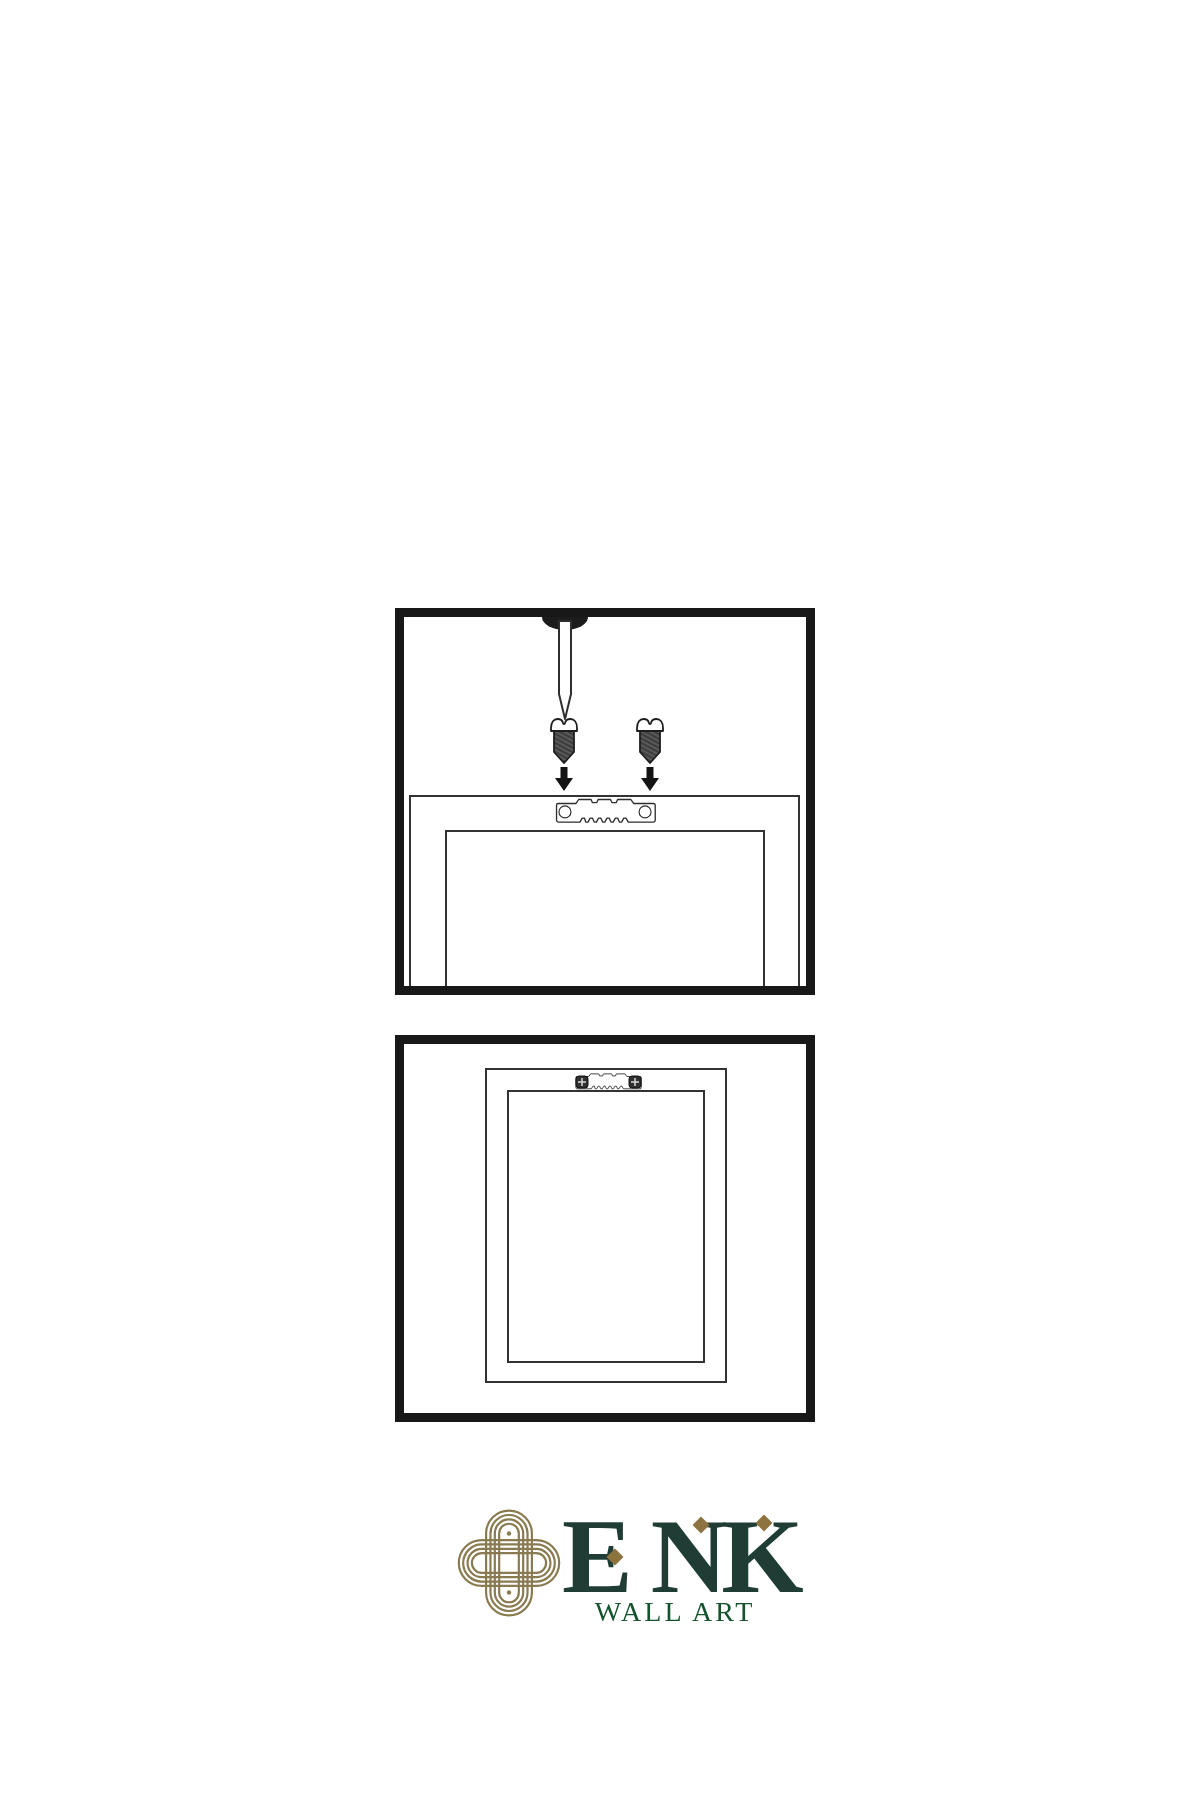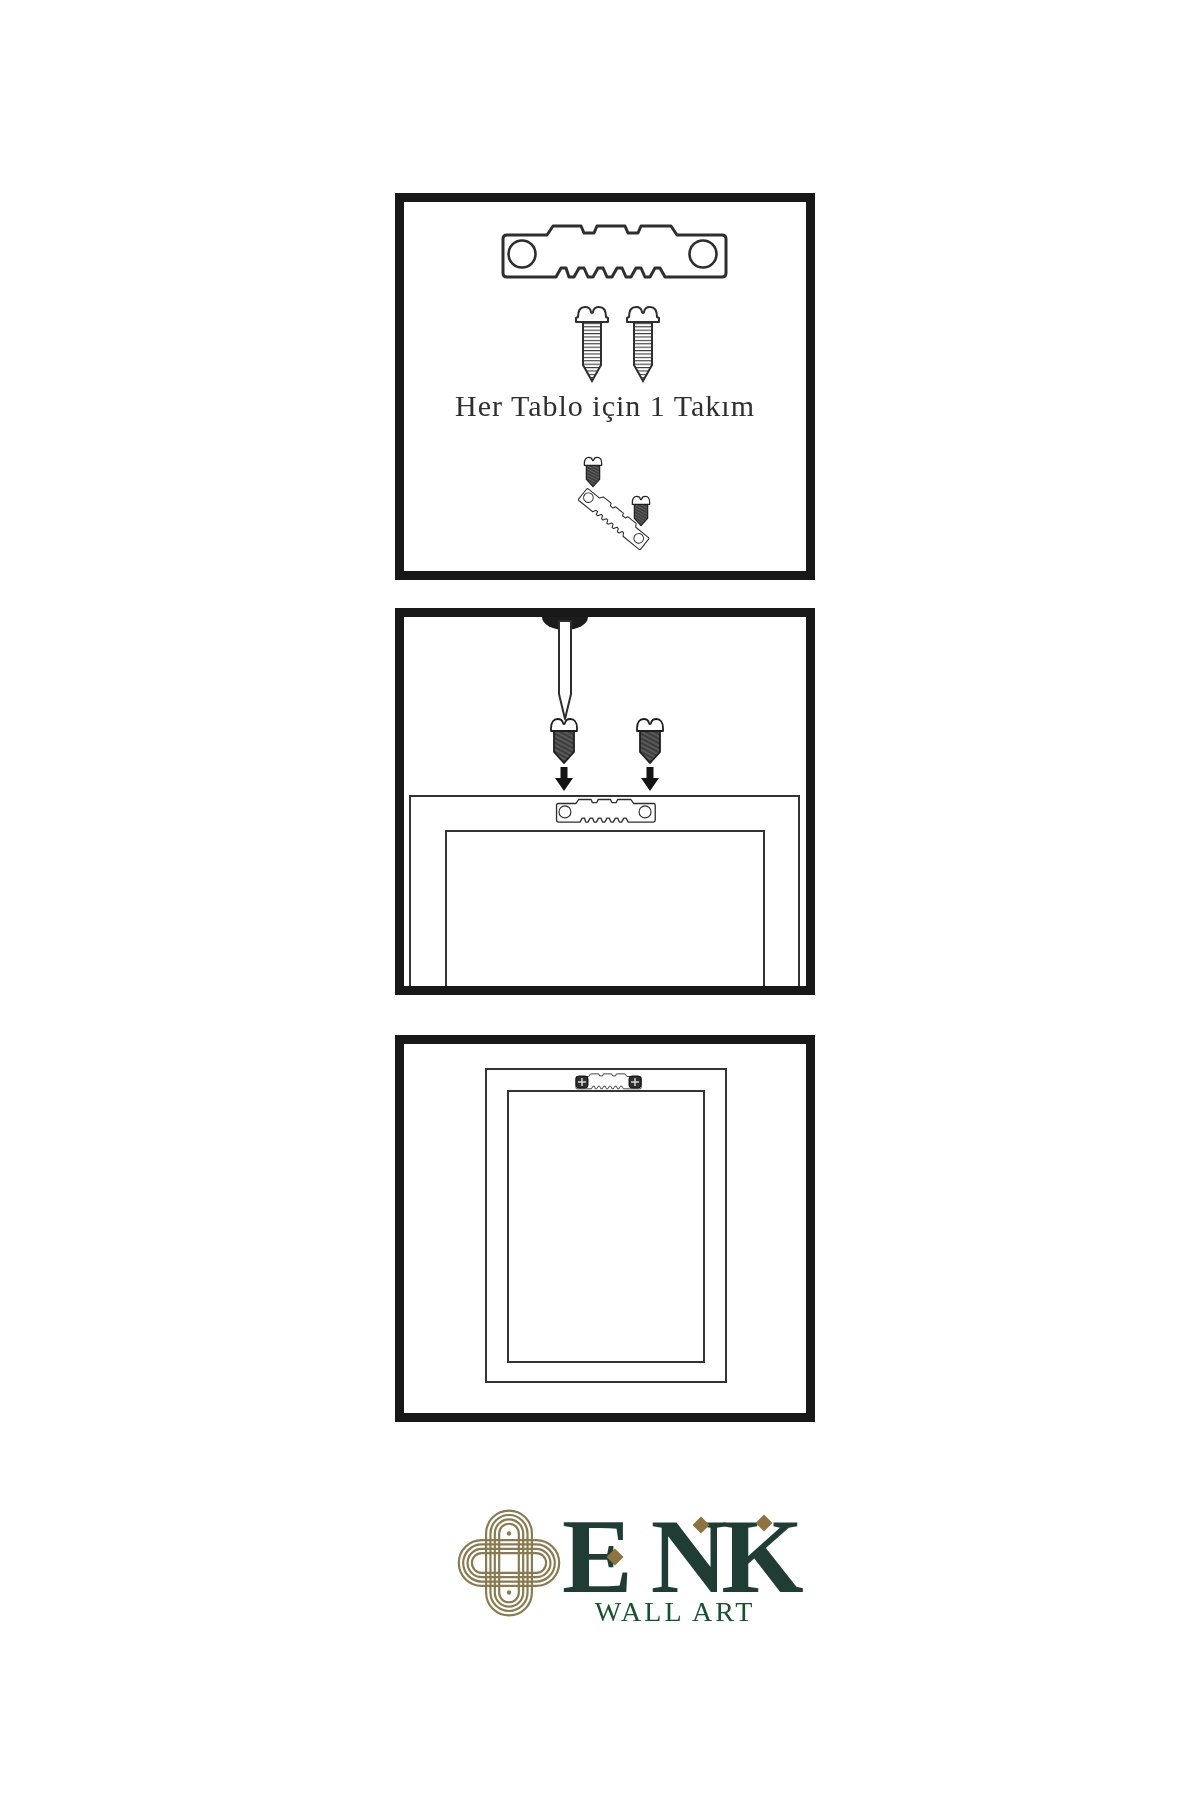--- a/index.html
+++ b/index.html
@@ -90,43 +90,20 @@
         <path d="M6.5,0 H13.5 V11 H19 L10,24 L1,11 H6.5 Z" fill="#141414"></path>
       </g>
       <g id="sheadSym">
         <rect x="1" y="1" width="12" height="12" rx="3" fill="#2f2f2f" stroke="#111111"></rect>
         <line x1="7" y1="3" x2="7" y2="11" stroke="#d8d8d8" stroke-width="1.5"></line>
         <line x1="3" y1="7" x2="11" y2="7" stroke="#d8d8d8" stroke-width="1.5"></line>
       </g>
     </defs>
   </svg>
 
-  <section class="panel p1">
-    <svg class="hanger-lg" viewBox="0 0 235 58">
-        <use href="#plate"></use>
-      </svg>
-    <svg class="screwL1" viewBox="0 0 34 78">
-        <use href="#screwL"></use>
-      </svg>
-    <svg class="screwL2" viewBox="0 0 34 78">
-        <use href="#screwL"></use>
-      </svg>
-    <div class="caption">Her Tablo için 1 Takım</div>
-    <div class="tilt-group">
-      <svg class="tg-plate" viewBox="0 0 235 58">
-          <use href="#plate"></use>
-        </svg>
-      <svg class="tg-screwA" viewBox="0 0 30 48">
-          <use href="#screwD"></use>
-        </svg>
-      <svg class="tg-screwB" viewBox="0 0 30 48">
-          <use href="#screwD"></use>
-        </svg>
-    </div>
-  </section>
 
   <section class="panel p2">
     <div class="nail-head"></div>
     <svg class="nail" viewBox="0 0 20 102">
         <use href="#nailSym"></use>
       </svg>
     <svg class="screwD1" viewBox="0 0 30 48">
         <use href="#screwD"></use>
       </svg>
     <svg class="screwD2" viewBox="0 0 30 48">

